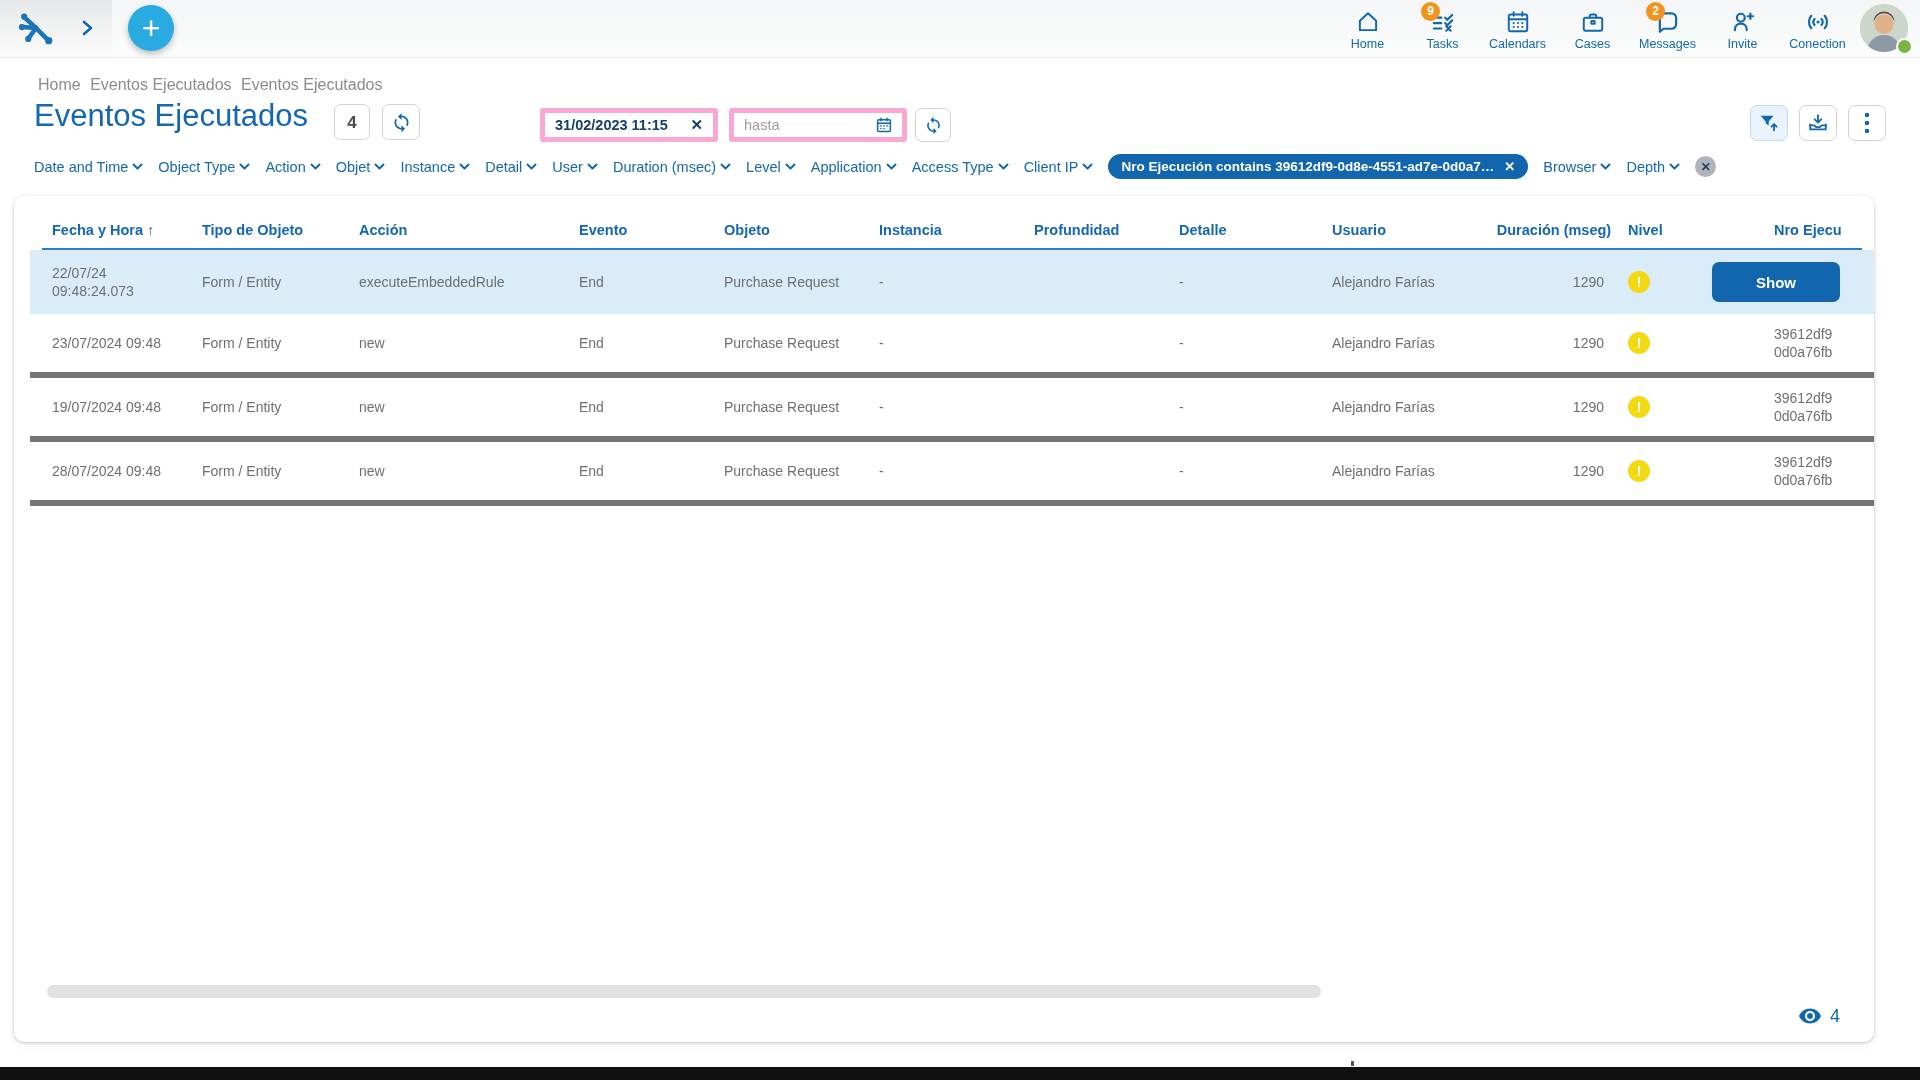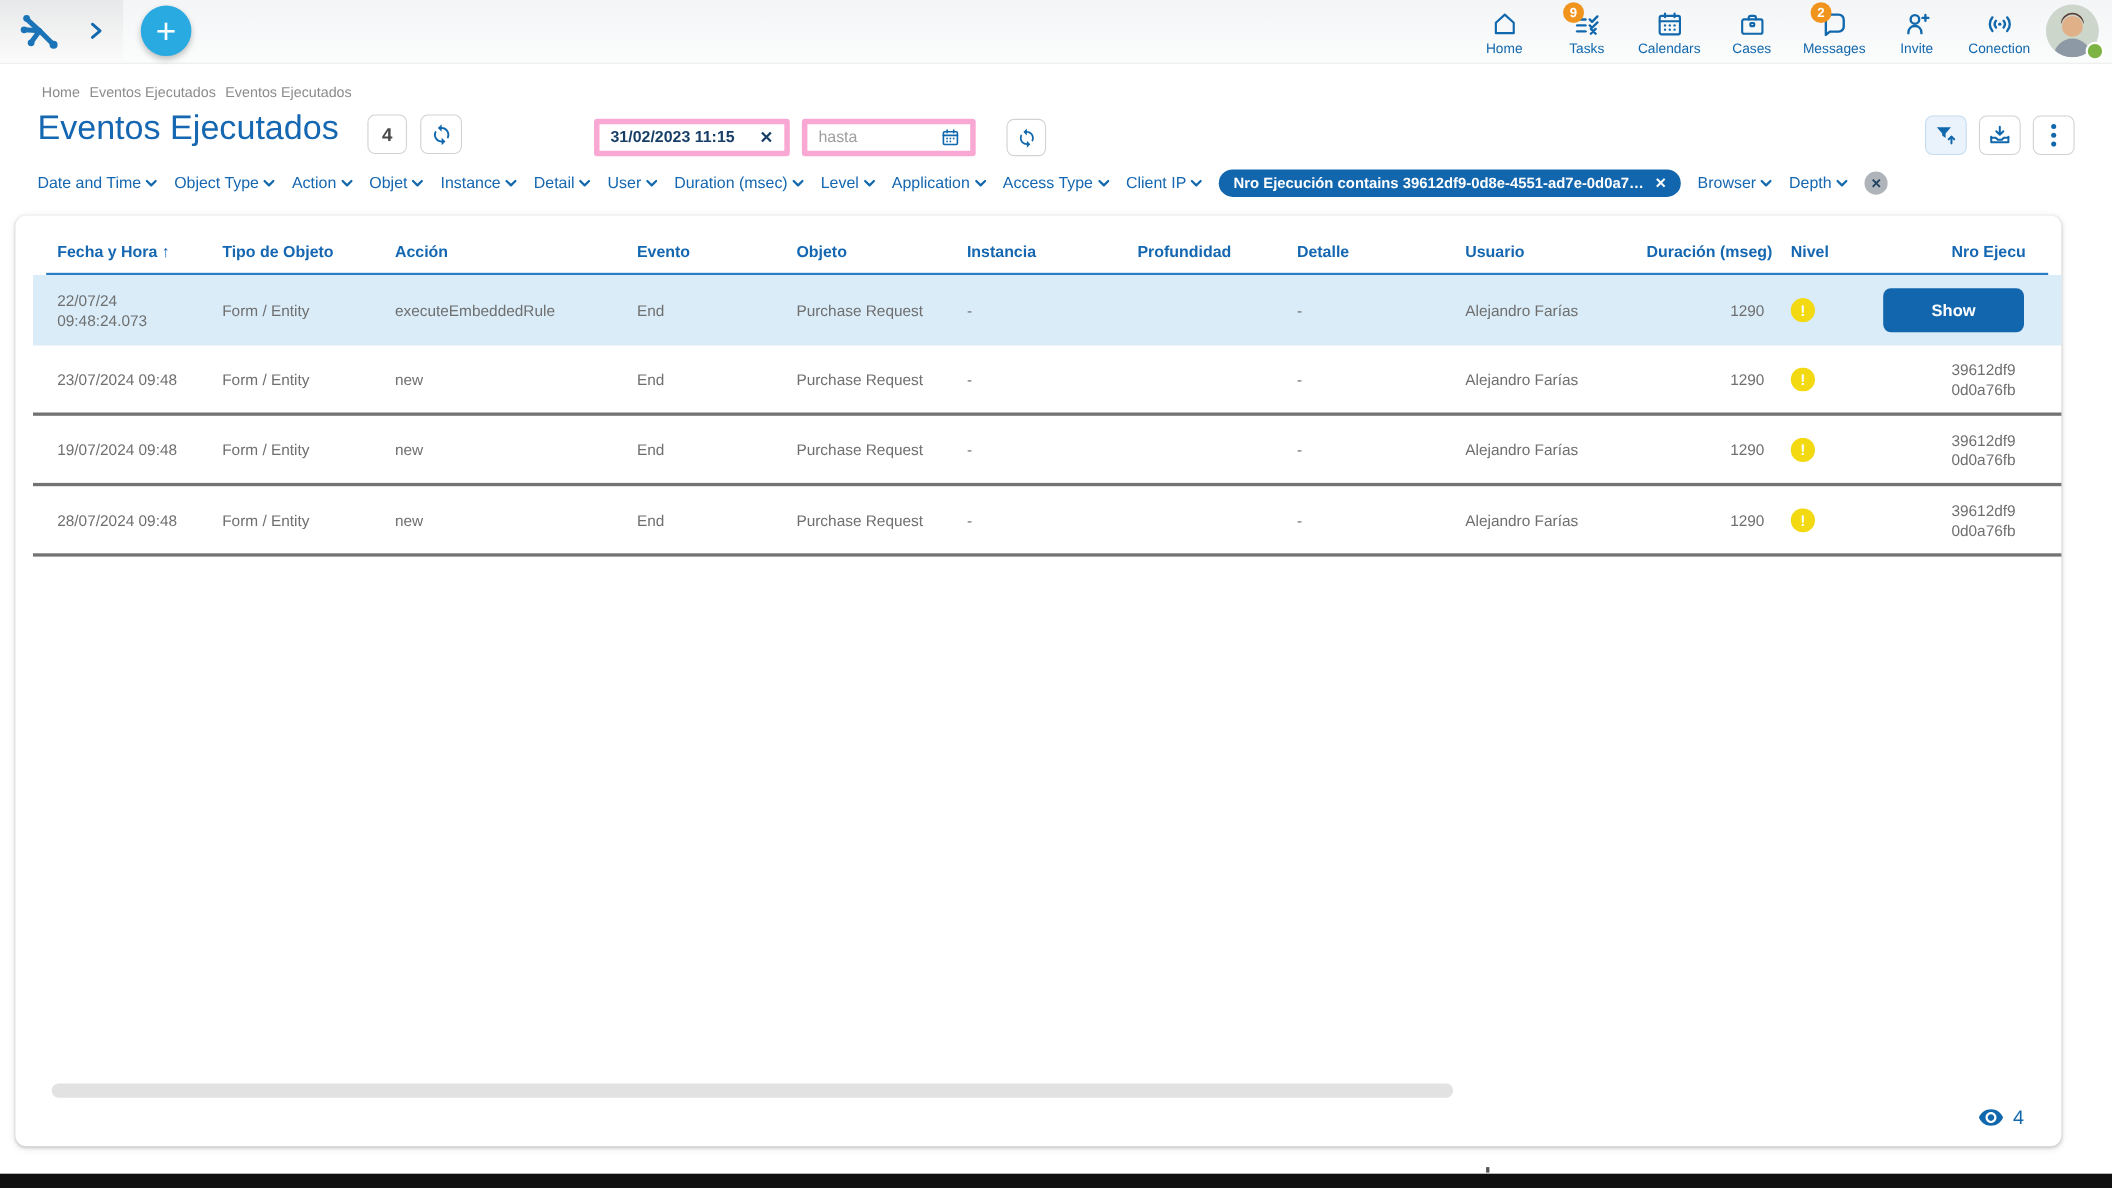--- a/index.html
+++ b/index.html
@@ -24,37 +24,37 @@
     justify-content:flex-start;padding-top:8px;box-sizing:border-box;cursor:pointer;position:relative;}
   .nav-item .ic{height:27px;display:flex;align-items:center;}
   .nav-label{font-size:12.5px;color:#1268ad;margin-top:2px;white-space:nowrap;}
   .badge{position:absolute;top:2px;left:16px;min-width:19px;height:19px;border-radius:50%;
     background:#f0941d;color:#fff;font-size:12px;font-weight:bold;line-height:19px;text-align:center;}
   .avatar{position:absolute;left:1860px;top:4px;width:48px;height:48px;border-radius:50%;
     overflow:hidden;cursor:pointer;background:#cfd8dc;}
   .status-dot{position:absolute;left:1896px;top:38px;width:13px;height:13px;border-radius:50%;
     background:#7cb342;border:2px solid #fff;}
   
-  .breadcrumb{position:absolute;left:38px;top:76px;font-size:13px;color:#8b8b8b;}
+  .breadcrumb{position:absolute;left:38px;top:76px;font-size:16px;color:#8b8b8b;}
   .breadcrumb span{margin-right:5px;cursor:pointer;}
   .page-title{position:absolute;left:34px;top:98px;font-size:31px;font-weight:500;color:#1467b0;}
   .count-box{position:absolute;left:334px;top:104px;width:36px;height:36px;border:1px solid #d2d2d2;
     border-radius:7px;font-size:17px;font-weight:bold;color:#4a4a4a;text-align:center;line-height:36px;box-sizing:border-box;}
   .icon-box{position:absolute;width:38px;height:36px;border:1px solid #d2d2d2;border-radius:7px;
     background:#fff;display:flex;align-items:center;justify-content:center;cursor:pointer;box-sizing:border-box;}
   .refresh-title{left:382px;top:104px;}
   .refresh-dates{left:915px;top:108px;width:36px;height:34px;}
   .btn-filter{left:1750px;top:105px;background:#eaf3fb;border-color:#c3dcef;}
   .btn-download{left:1799px;top:105px;}
   .btn-kebab{left:1848px;top:105px;}
   
   .date-input{position:absolute;top:108px;height:34px;border:5px solid #f9a8d4;border-radius:3px;
     box-sizing:border-box;background:#fff;display:flex;align-items:center;}
   .di-from{left:540px;width:178px;}
-  .di-to{left:729px;width:158px;}
+  .di-to{left:729px;width:178px;}
   .date-input input{border:none;outline:none;flex:1;min-width:0;font-family:inherit;
     font-size:14.5px;padding:0 4px 0 10px;color:#173e66;font-weight:bold;background:transparent;}
   .di-to input{font-weight:normal;color:#444;}
   .di-to input::placeholder{color:#9e9e9e;opacity:1;}
   .clear-x{font-size:15px;font-weight:bold;color:#173e66;padding:0 10px;cursor:pointer;}
   .cal-ic{padding:0 9px;display:flex;align-items:center;cursor:pointer;}
   
   .filterbar{position:absolute;left:34px;top:154px;width:1790px;display:flex;align-items:center;
     gap:15px;flex-wrap:nowrap;}
   .fdrop{display:flex;align-items:center;gap:4px;color:#1467b0;font-size:14.5px;
@@ -71,21 +71,21 @@
   .thead{margin:16px 12px 0 28px;padding-left:10px;height:38px;display:grid;align-items:center;
     grid-template-columns:150px 157px 220px 145px 155px 155px 145px 153px 158px 128px 156px 88px;
     border-bottom:2px solid #2b7fc3;box-sizing:border-box;}
   .th{font-size:14.5px;font-weight:bold;color:#1467b0;white-space:nowrap;overflow:hidden;cursor:pointer;}
   .th-dur{padding-left:0;text-align:center;}
   .th-nivel{padding-left:10px;}
   .sort{margin-left:4px;font-weight:bold;}
   .trow{margin-left:16px;width:1844px;height:64px;display:grid;align-items:center;
     padding-left:22px;box-sizing:border-box;position:relative;cursor:pointer;
     grid-template-columns:150px 157px 220px 145px 155px 155px 145px 153px 158px 128px 156px 88px;
-    border-bottom:3px solid #737373;}
+    border-bottom:6px solid #737373;}
   .trow:last-child{border-bottom:none;}
   .trow.selected{background:#d9ecf8;border-bottom:none;}
   .td{font-size:14px;color:#6f6f6f;white-space:nowrap;overflow:hidden;}
   .td-fecha div{line-height:18px;}
   .td-dur{text-align:right;padding-right:14px;}
   .warn{display:inline-block;width:22px;height:22px;margin-left:10px;border-radius:50%;
     background:#f3d912;color:#fff;font-weight:bold;font-size:14px;text-align:center;line-height:22px;}
   .td-nro div{line-height:18px;}
   .btn-show{position:absolute;left:1638px;top:12px;width:128px;height:40px;background:#1266ad;
     color:#fff;font-family:inherit;font-size:15px;font-weight:bold;border:none;border-radius:7px;cursor:pointer;margin-left:44px;}

